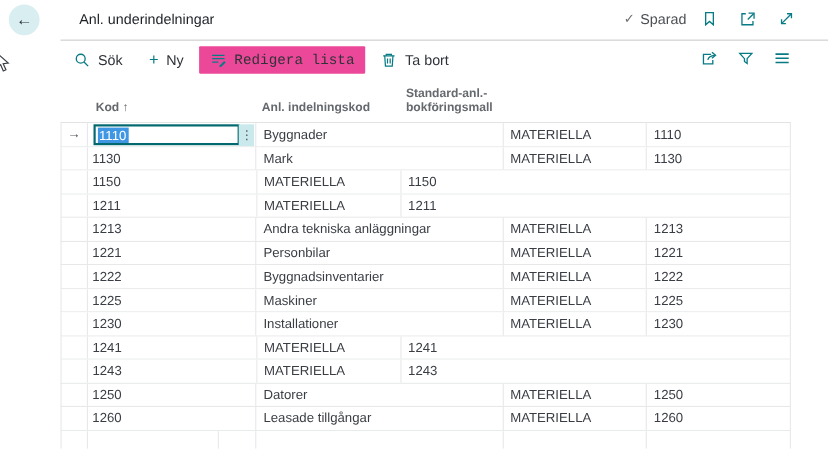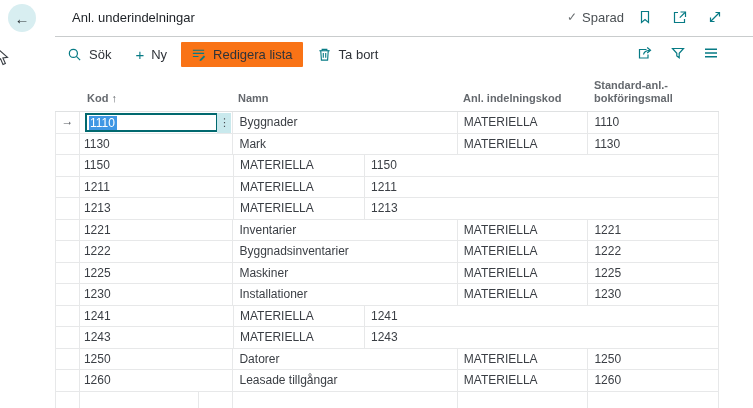--- a/index.html
+++ b/index.html
@@ -19,21 +19,21 @@
   .titlebar-icons{position:absolute;right:30px;top:9px;display:flex;gap:19px;}
   .icon-btn{width:16px;height:16px;cursor:pointer;display:block;}
   .icon-btn svg{display:block;}
   .titlebar-divider{position:absolute;top:36px;left:55px;right:0;height:1px;background:#c9cccd;}
   
   .toolbar{position:absolute;top:39px;left:57px;height:30px;display:flex;align-items:center;}
   .tool-item{
     display:flex;align-items:center;gap:7px;font-size:13px;color:#2f3339;
     padding:5px 10px;margin-right:4px;cursor:pointer;white-space:nowrap;border-radius:1px;
   }
-  .tool-item.active{background:#f97316;}
+  .tool-item.active{background:#ec4899;font-family:Liberation Mono, monospace;}
   .tool-glyph{color:#077b85;font-size:15px;line-height:1;}
   .toolbar-right{position:absolute;right:34px;top:45px;display:flex;gap:17px;}
   
   .thead{
     position:absolute;top:70px;left:55px;width:664px;height:42px;box-sizing:border-box;
     border-bottom:1px solid #dfe1e2;display:flex;align-items:flex-end;
     font-size:11px;color:#65696e;
   }
   .th{box-sizing:border-box;padding:0 6px 5px 6px;line-height:1.25;font-weight:bold;}
   .tbody{position:absolute;top:112px;left:55px;width:664px;}
@@ -153,23 +153,20 @@
     </svg>
   </span>
 </div>
 
 <div class="thead">
   <div class="th c-sel"></div>
   <div class="th c-kod" style="padding-left:9px;">
     <span>Kod</span>
     <span>↑</span>
   </div>
-  <div class="th c-namn">
-    <span>Namn</span>
-  </div>
   <div class="th c-anl">
     <span>Anl. indelningskod</span>
   </div>
   <div class="th c-std" style="white-space:normal;width:118px;">
     <span>Standard-anl.-bokföringsmall</span>
   </div>
 </div>
 
 <div class="tbody">
     <div class="row">
@@ -201,27 +198,28 @@
     </div>
     <div class="row">
       <div class="cell c-sel"></div>
       <div class="cell c-kod">1211</div>
       <div class="cell c-anl">MATERIELLA</div>
       <div class="cell c-std">1211</div>
     </div>
     <div class="row">
       <div class="cell c-sel"></div>
       <div class="cell c-kod">1213</div>
+      <div class="cell c-namn">Andra tekniska anläggningar</div>
       <div class="cell c-anl">MATERIELLA</div>
       <div class="cell c-std">1213</div>
     </div>
     <div class="row">
       <div class="cell c-sel"></div>
       <div class="cell c-kod">1221</div>
-      <div class="cell c-namn">Inventarier</div>
+      <div class="cell c-namn">Personbilar</div>
       <div class="cell c-anl">MATERIELLA</div>
       <div class="cell c-std">1221</div>
     </div>
     <div class="row">
       <div class="cell c-sel"></div>
       <div class="cell c-kod">1222</div>
       <div class="cell c-namn">Byggnadsinventarier</div>
       <div class="cell c-anl">MATERIELLA</div>
       <div class="cell c-std">1222</div>
     </div>

